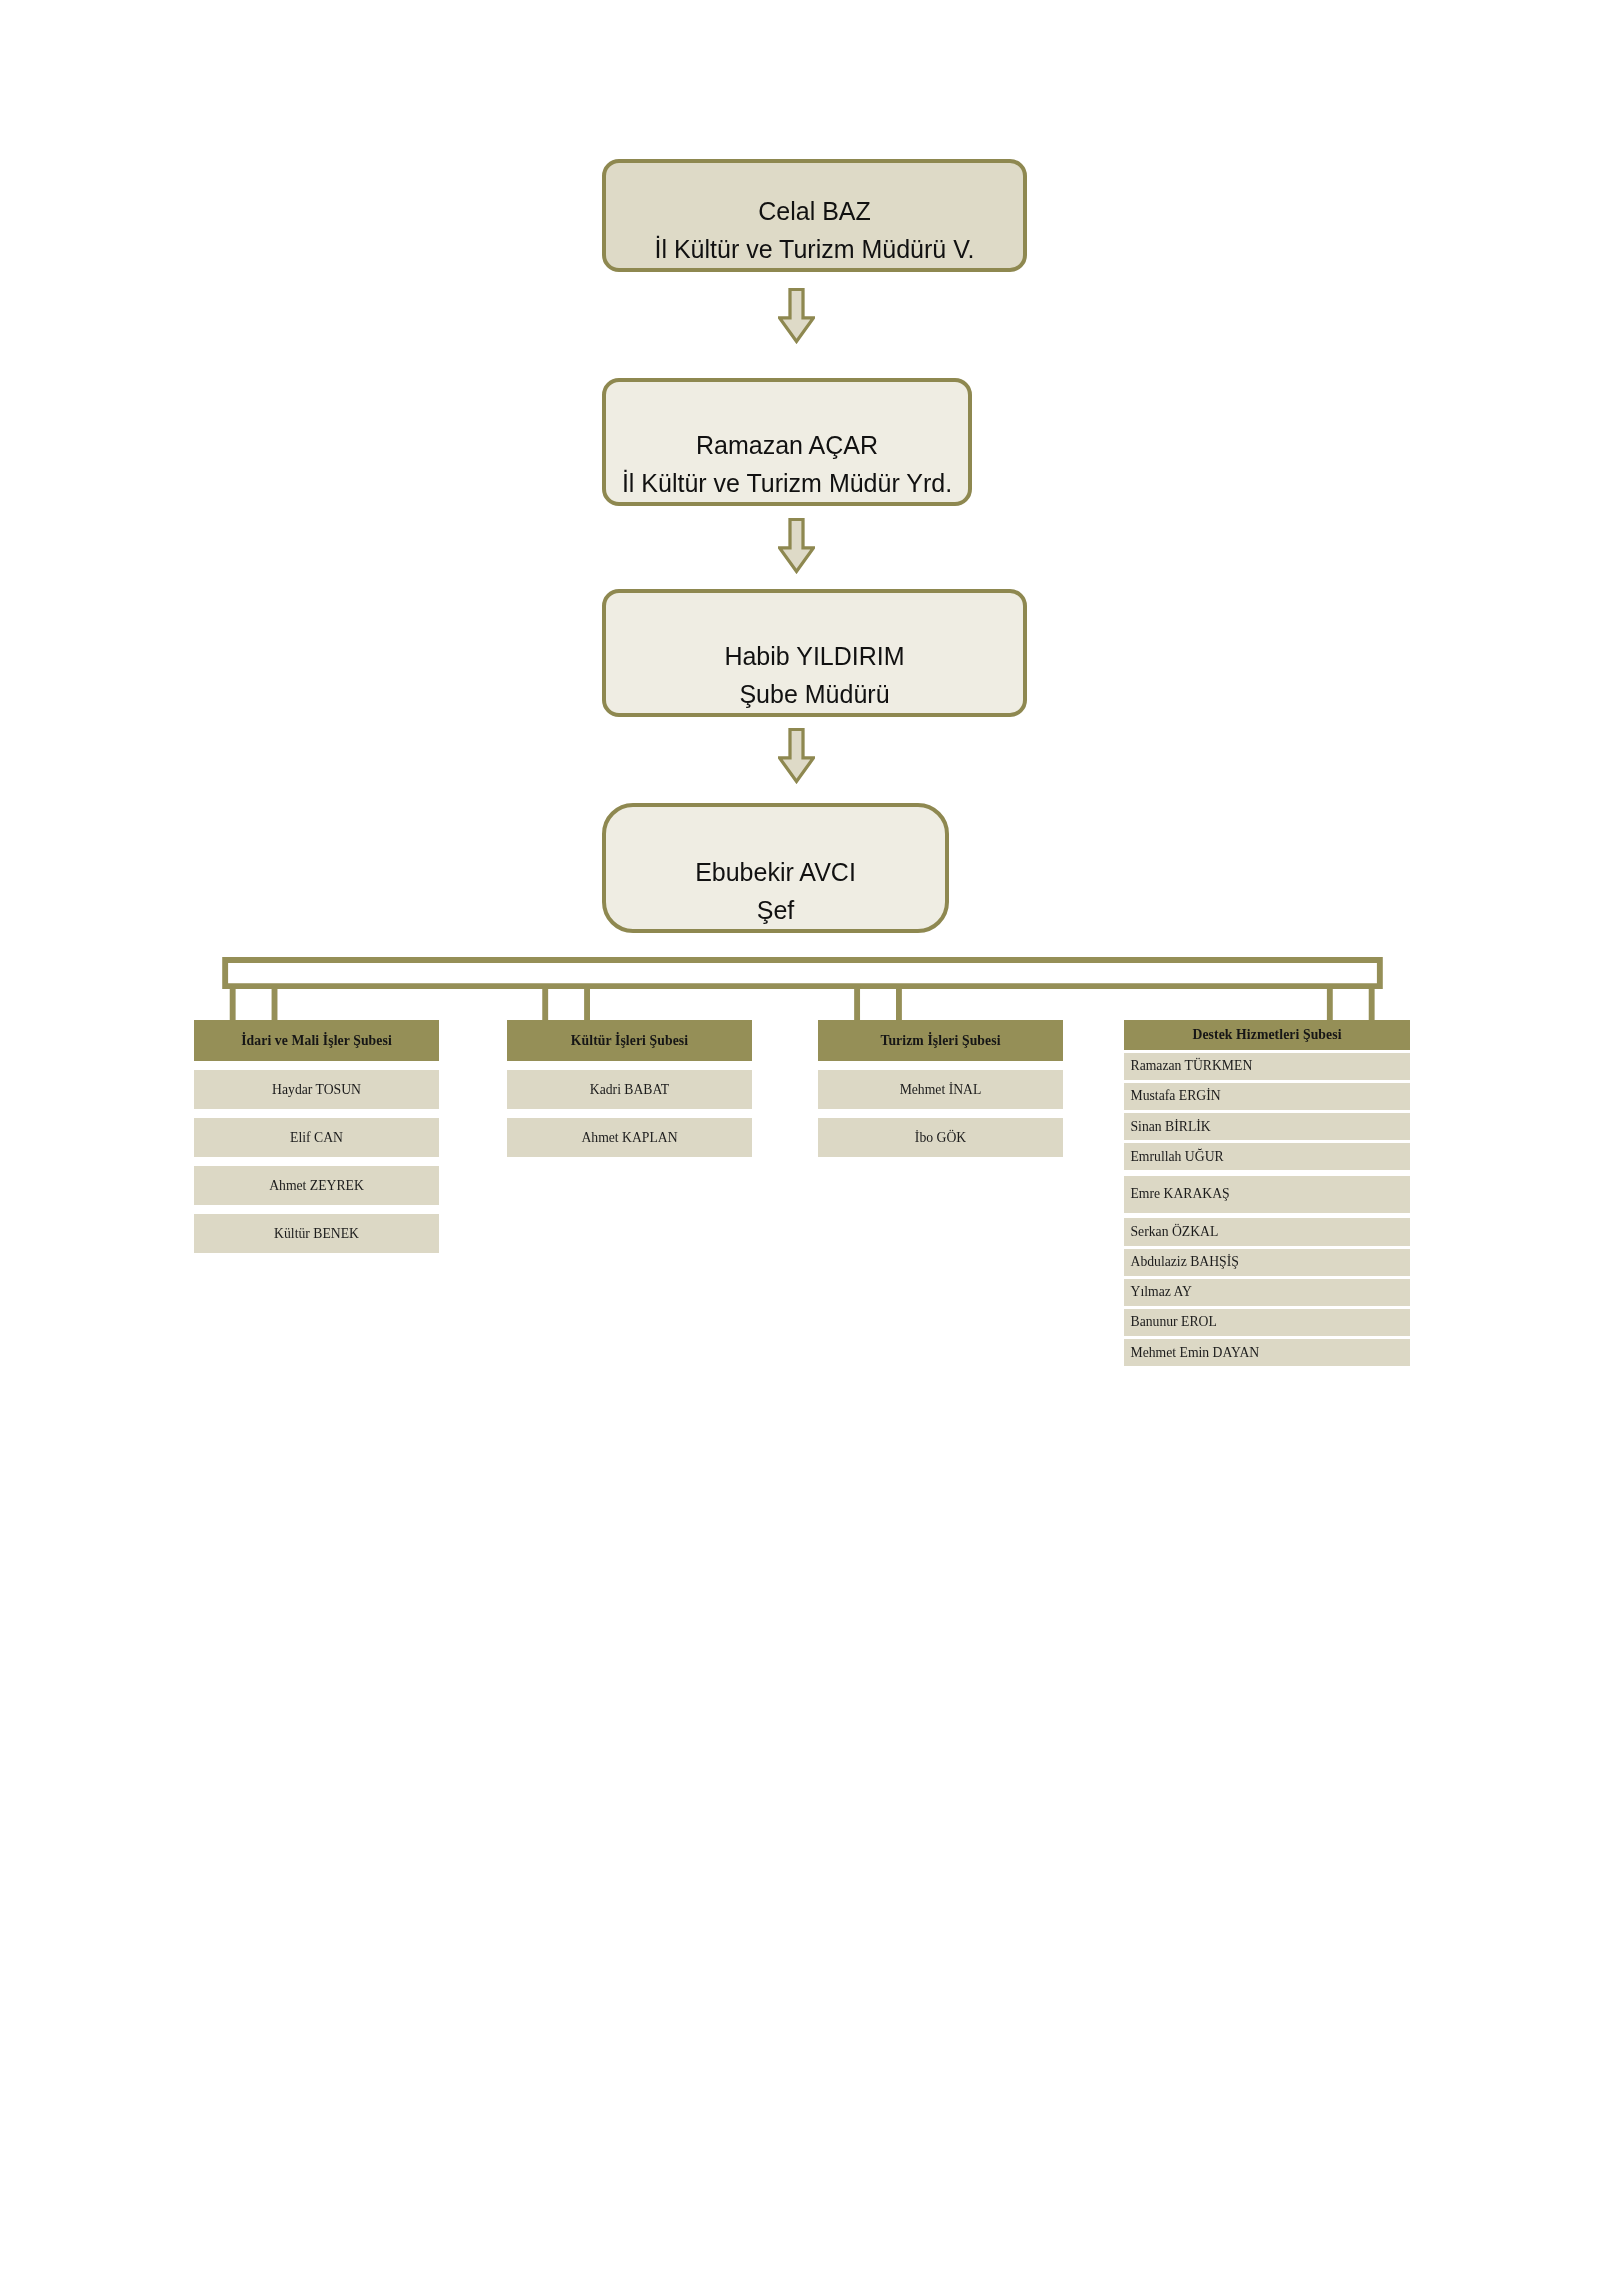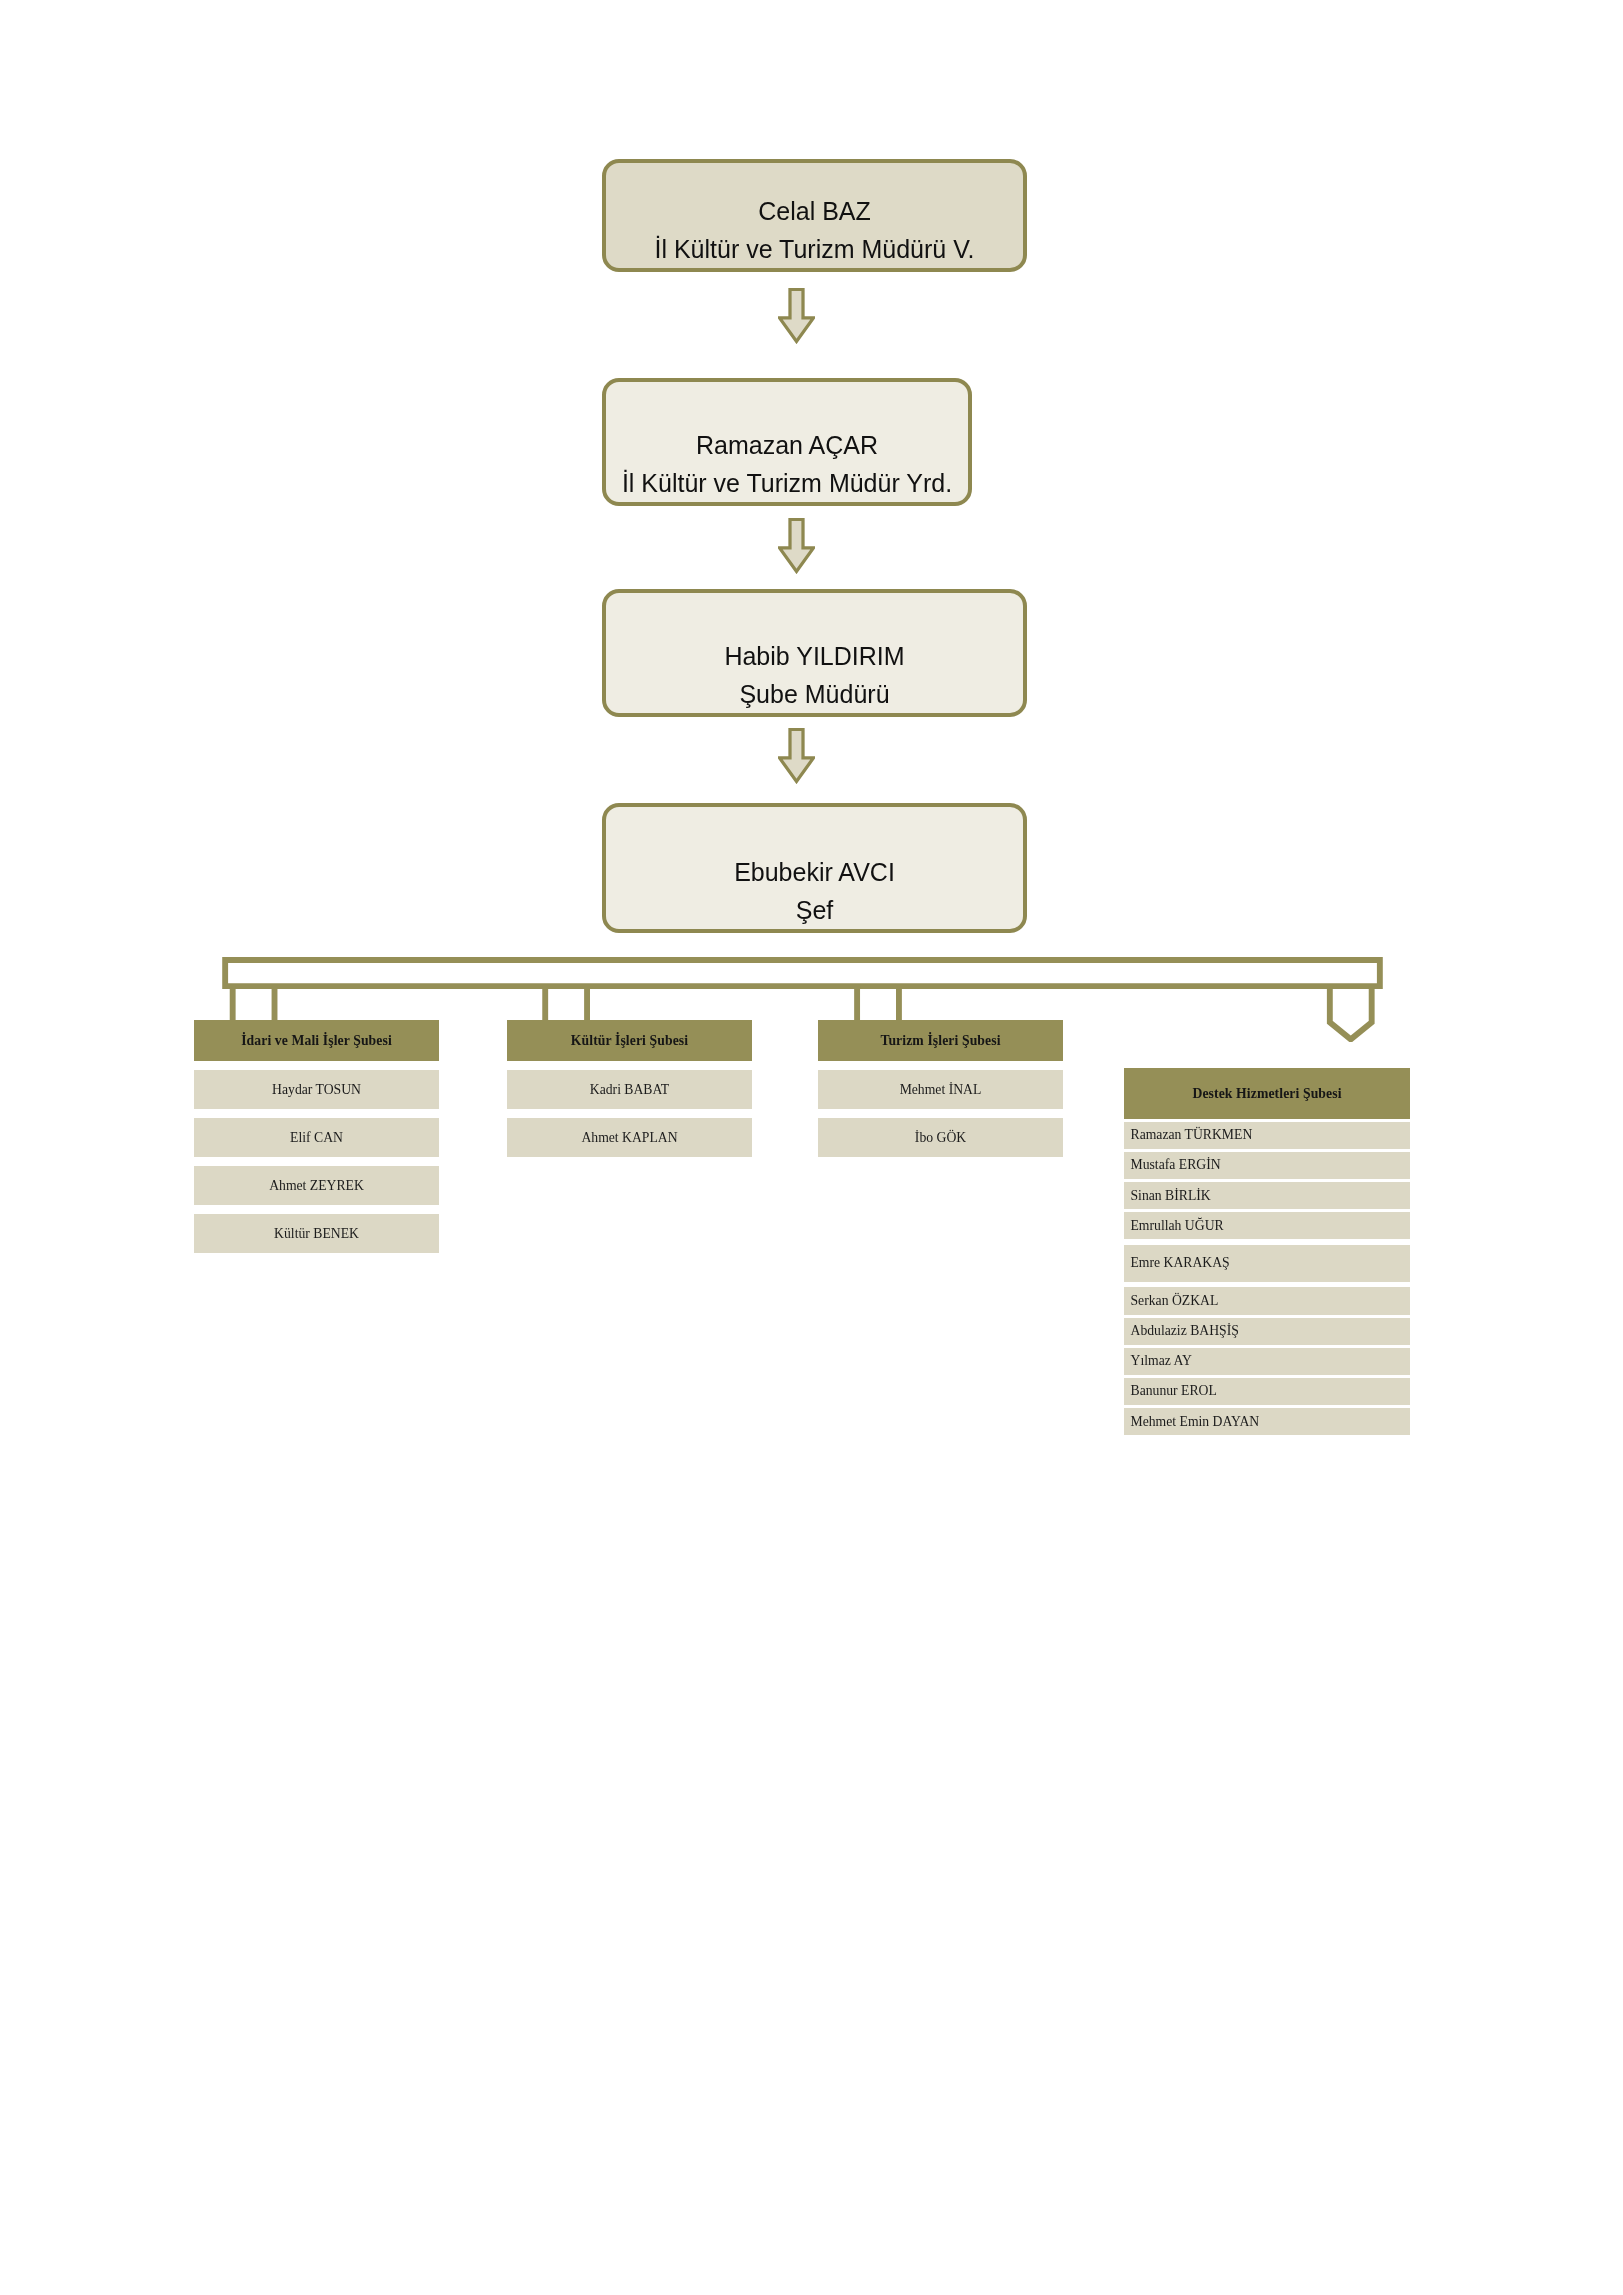--- a/index.html
+++ b/index.html
@@ -56,24 +56,25 @@
     left: 602px;
     top: 589px;
     width: 425px;
     height: 128px;
     background: #EFEDE3;
     font-size: 25px;
   }
   .box-4 {
     left: 602px;
     top: 803px;
-    width: 425px;
+    width: 347px;
     height: 130px;
     background: #EFEDE3;
     font-size: 25px;
+    border-radius: 31px;
   }
 
   
   .block-arrow {
     position: absolute;
     width: 37px;
     height: 56px;
   }
   .arrow-1 { left: 778px; top: 288px; }
   .arrow-2 { left: 778px; top: 518px; }
@@ -116,21 +117,21 @@
     justify-content: center;
   }
   .col-1 { left: 194px;  width: 245px; }
   .col-2 { left: 507px;  width: 245px; }
   .col-3 { left: 818px; width: 245px; }
   .col-4 { left: 1124px; width: 286px; }
 
   .col-1 .dept-header { height: 41px; }
   .col-2 .dept-header { height: 41px; }
   .col-3 .dept-header { height: 41px; }
-  .col-4 .dept-header { height: 51px; margin-top: 48px; }
+  .col-4 .dept-header { height: 30px; }
 
   .col-1 .name-row,
   .col-2 .name-row,
   .col-3 .name-row {
     height: 39px;
     margin-top: 9px;
   }
   .col-1 .name-row:first-of-type,
   .col-2 .name-row:first-of-type,
   .col-3 .name-row:first-of-type {

